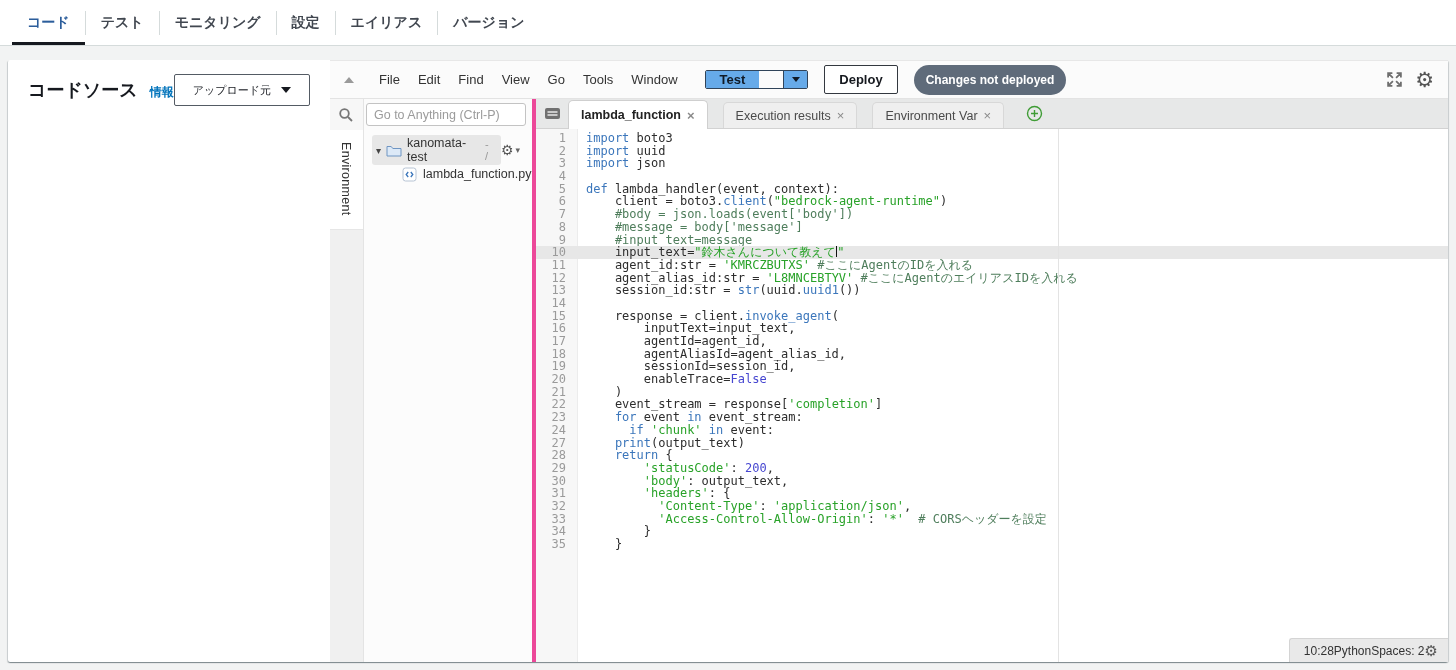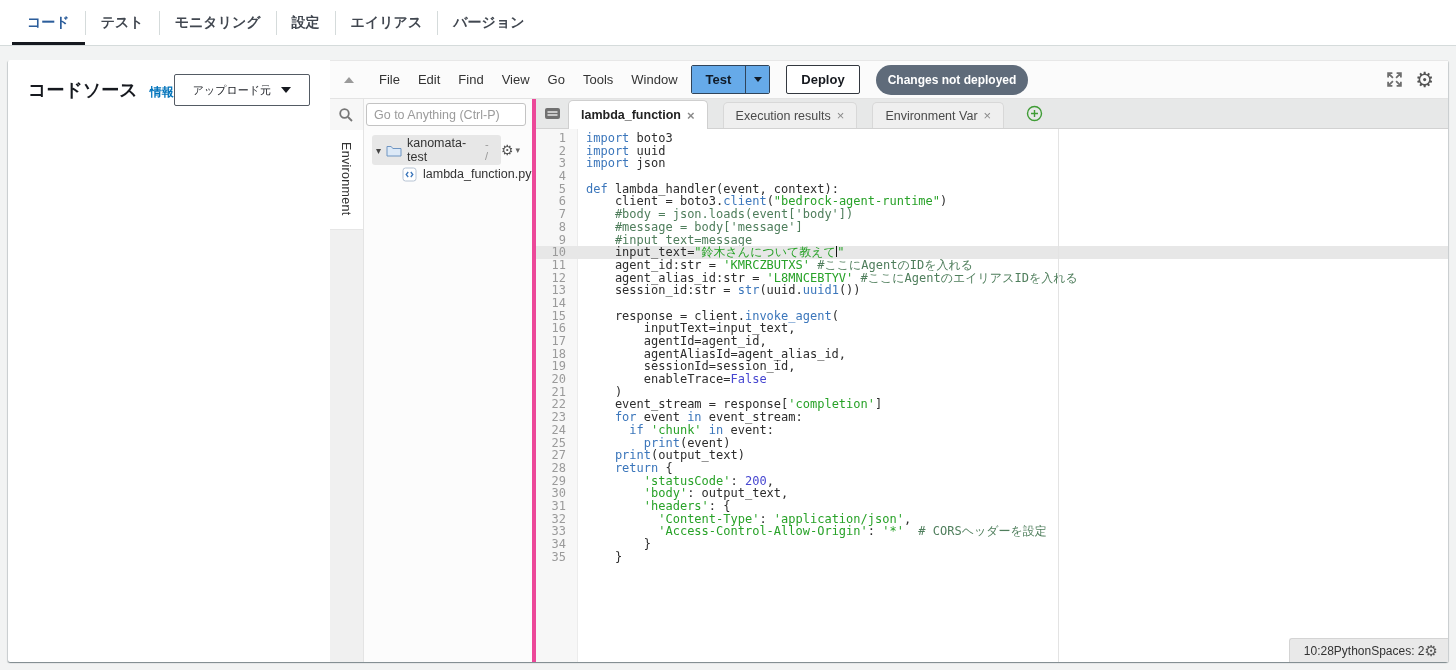--- a/index.html
+++ b/index.html
@@ -24,21 +24,21 @@
   .upload-btn { background:#fff; border:1px solid #545b64; border-radius:2px; height:32px;
     padding:0 18px; font-size:11px; font-weight:400; color:#16191f; display:flex; align-items:center; gap:10px; cursor:pointer; }
   .caret-down-solid { width:0; height:0; border-left:5px solid transparent; border-right:5px solid transparent; border-top:6px solid #16191f; }
 
   
   .editor { flex:1; border-top:1px solid #e7e7e7; display:flex; flex-direction:column; min-height:0; }
   .menubar { height:38px; background:#fbfbfb; border-bottom:1px solid #e3e3e3;
     display:flex; align-items:center; padding:0 14px; gap:4px; }
   .collapse-tri { width:0;height:0;border-left:5px solid transparent;border-right:5px solid transparent;border-bottom:6px solid #9a9a9a; margin-right:12px; }
   .menu-item { font-size:13px; color:#333; padding:0 9px; cursor:pointer; }
-  .test-split { display:flex; height:29px; border:1px solid var(--test-border); border-radius:2px; overflow:hidden; cursor:pointer; }
+  .test-split { display:flex; margin-left:14px; height:19px; border:1px solid var(--test-border); border-radius:2px; overflow:hidden; cursor:pointer;gap:24px; }
   .test-main { background:var(--test-bg); padding:0 14px; display:flex; align-items:center; font-size:13px; font-weight:700; color:#101a26; }
   .test-arrow { background:var(--test-bg); border-left:1px solid var(--test-border); width:24px; display:flex; align-items:center; justify-content:center; }
   .test-arrow i { width:0;height:0;border-left:4px solid transparent;border-right:4px solid transparent;border-top:5px solid #101a26; }
   .deploy-btn { margin-left:12px; height:29px; background:#fff; border:1px solid #33383f; border-radius:2px;
     padding:0 14px; font-size:13px; font-weight:700; color:#16191f; cursor:pointer; }
   .badge { margin-left:12px; background:var(--badge-bg); color:#fff; font-size:12px; font-weight:600;
     border-radius:999px; padding:8px 12px; }
   .menubar-right { margin-left:auto; display:flex; align-items:center; gap:12px; }
   .icon-btn { cursor:pointer; display:flex; align-items:center; }
   .gear-glyph { font-family:"DejaVu Sans", sans-serif; color:#555; }
@@ -253,21 +253,20 @@
               <div class="code-line"><span class="ln">15</span><span class="tk-p">    response = client.</span><span class="tk-f">invoke_agent</span><span class="tk-p">(</span></div>
               <div class="code-line"><span class="ln">16</span><span class="tk-p">        inputText=input_text,</span></div>
               <div class="code-line"><span class="ln">17</span><span class="tk-p">        agentId=agent_id,</span></div>
               <div class="code-line"><span class="ln">18</span><span class="tk-p">        agentAliasId=agent_alias_id,</span></div>
               <div class="code-line"><span class="ln">19</span><span class="tk-p">        sessionId=session_id,</span></div>
               <div class="code-line"><span class="ln">20</span><span class="tk-p">        enableTrace=</span><span class="tk-n">False</span></div>
               <div class="code-line"><span class="ln">21</span><span class="tk-p">    )</span></div>
               <div class="code-line"><span class="ln">22</span><span class="tk-p">    event_stream = response[</span><span class="tk-s">'completion'</span><span class="tk-p">]</span></div>
               <div class="code-line"><span class="ln">23</span><span class="tk-k">    for</span><span class="tk-p"> event </span><span class="tk-k">in</span><span class="tk-p"> event_stream:</span></div>
               <div class="code-line"><span class="ln">24</span><span class="tk-k">      if</span><span class="tk-p"> </span><span class="tk-s">'chunk'</span><span class="tk-p"> </span><span class="tk-k">in</span><span class="tk-p"> event:</span></div>
-              <div class="code-line"><span class="ln">25</span><span class="tk-p">        </span><span class="tk-f">print</span><span class="tk-p">(event)</span></div>
               <div class="code-line"><span class="ln">27</span><span class="tk-p">    </span><span class="tk-f">print</span><span class="tk-p">(output_text)</span></div>
               <div class="code-line"><span class="ln">28</span><span class="tk-k">    return</span><span class="tk-p"> {</span></div>
               <div class="code-line"><span class="ln">29</span><span class="tk-p">        </span><span class="tk-s">'statusCode'</span><span class="tk-p">: </span><span class="tk-n">200</span><span class="tk-p">,</span></div>
               <div class="code-line"><span class="ln">30</span><span class="tk-p">        </span><span class="tk-s">'body'</span><span class="tk-p">: output_text,</span></div>
               <div class="code-line"><span class="ln">31</span><span class="tk-p">        </span><span class="tk-s">'headers'</span><span class="tk-p">: {</span></div>
               <div class="code-line"><span class="ln">32</span><span class="tk-p">          </span><span class="tk-s">'Content-Type'</span><span class="tk-p">: </span><span class="tk-s">'application/json'</span><span class="tk-p">,</span></div>
               <div class="code-line"><span class="ln">33</span><span class="tk-p">          </span><span class="tk-s">'Access-Control-Allow-Origin'</span><span class="tk-p">: </span><span class="tk-s">'*'</span><span class="tk-p">  </span><span class="tk-c"># CORSヘッダーを設定</span></div>
               <div class="code-line"><span class="ln">34</span><span class="tk-p">        }</span></div>
               <div class="code-line"><span class="ln">35</span><span class="tk-p">    }</span></div>
             </div>

